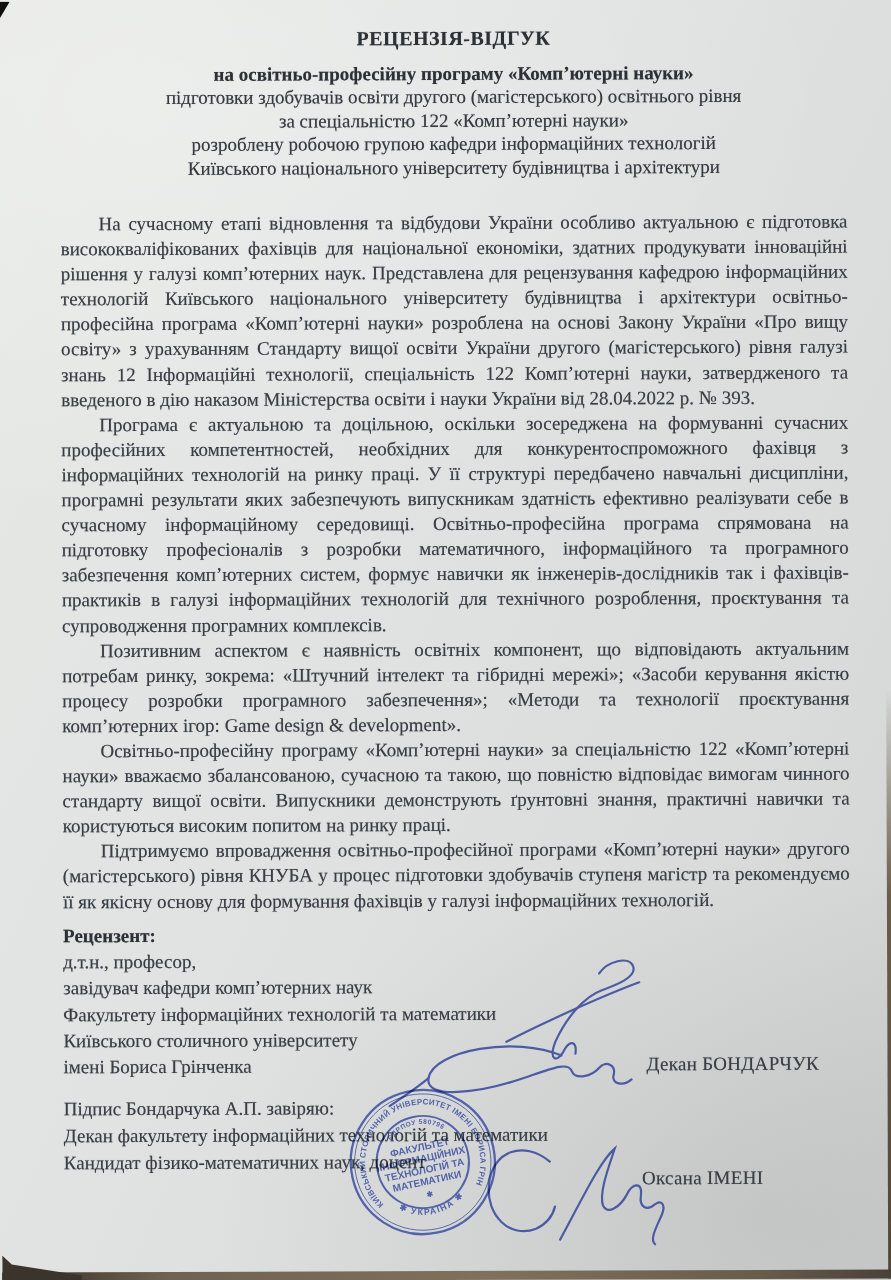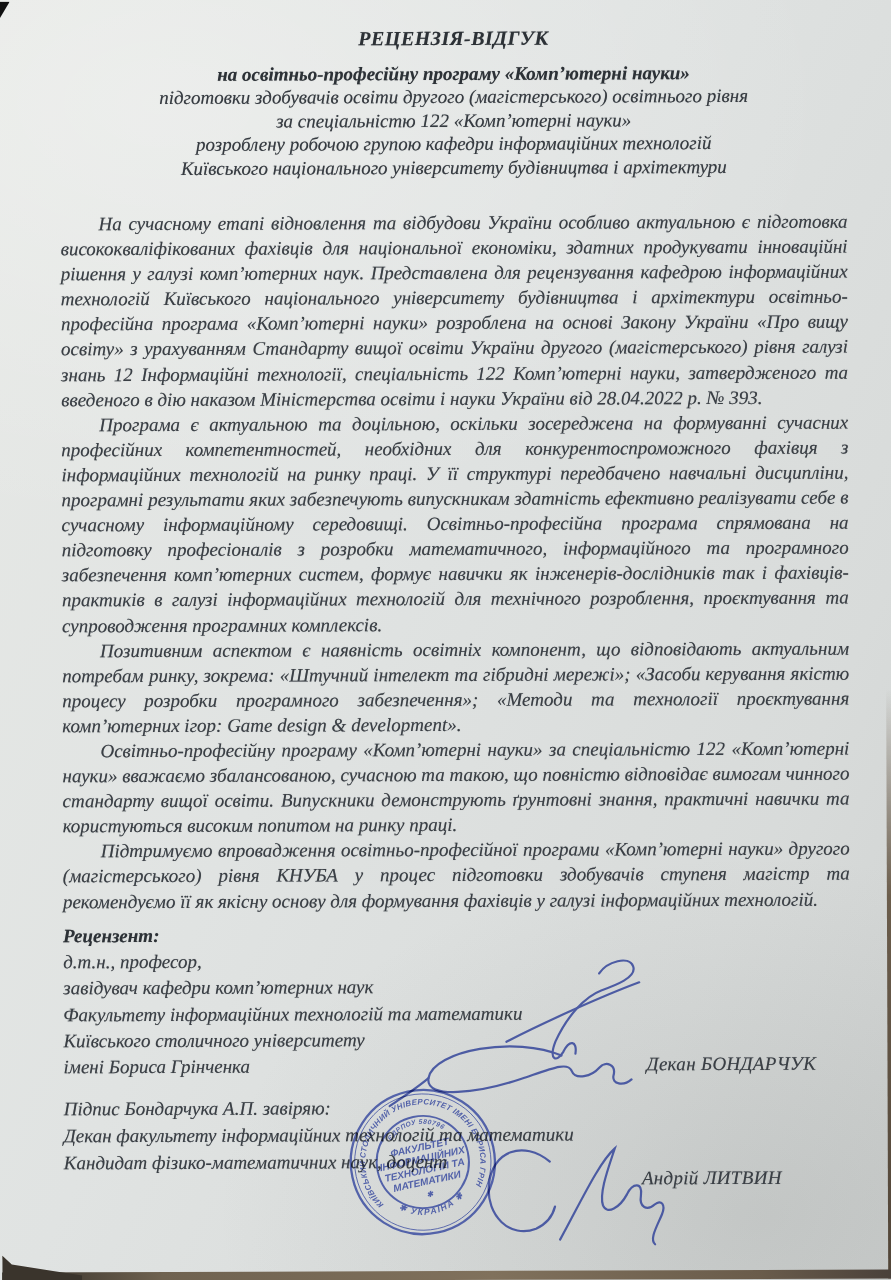--- a/index.html
+++ b/index.html
@@ -3,21 +3,20 @@
 <meta charset="utf-8">
 <style>
   html,body { margin:0; padding:0; background:#888; }
   .page {
     position:relative; width:891px; height:1280px; overflow:hidden;
     font-family:"Liberation Serif", serif; color:#3a3f45;
     background:
       radial-gradient(1100px 700px at 18% 8%, rgba(255,255,255,0.28), rgba(255,255,255,0) 62%),
       radial-gradient(900px 600px at 85% 95%, rgba(120,124,122,0.18), rgba(120,124,122,0) 60%),
       linear-gradient(115deg, #e7e9e6 0%, #e0e3e2 42%, #d8dbda 78%, #cfd2d1 100%);
-    font-style: italic;
   }
   .doc { position:absolute; inset:0; transform:rotate(-0.2deg); }
   .soft { text-shadow:0 0 0.7px rgba(58,63,69,0.55); }
 
   .title {
     position:absolute; top:27px; left:62px; width:787px; text-align:center;
     font-weight:bold; font-size:20px; letter-spacing:0.5px; color:#2c3136;
   }
   .subtitle {
     position:absolute; top:62px; left:62px; width:787px; text-align:center;
@@ -101,21 +100,21 @@
     </div>
 
     <div class="name-bondarchuk soft">Декан БОНДАРЧУК</div>
 
     <div class="certification soft">
       <div>Підпис Бондарчука А.П. завіряю:</div>
       <div>Декан факультету інформаційних технологій та математики</div>
       <div>Кандидат фізико-математичних наук, доцент</div>
     </div>
 
-    <div class="name-lytvyn soft">Андрій ЛИТВИН</div>
+    <div class="name-lytvyn soft">Оксана ІМЕНІ</div>
 
     <div class="stamp">
       <svg viewBox="0 0 200 200" width="192" height="192" xmlns="http://www.w3.org/2000/svg" style="font-family:'Liberation Sans', sans-serif;">
         <defs>
           <path id="ringPath" d="M 50.9,134.4 A 60,60 0 1,1 149.1,134.4"></path>
           <path id="bottomPath" d="M 52.4,127.5 A 55,55 0 0,0 147.6,127.5"></path>
           <path id="edrpouPath" d="M 65.4,80 A 40,40 0 0,1 134.6,80"></path>
         </defs>
         <g stroke="#4152a3" fill="none">
           <circle cx="100" cy="100" r="75" stroke-width="2.4"></circle>

